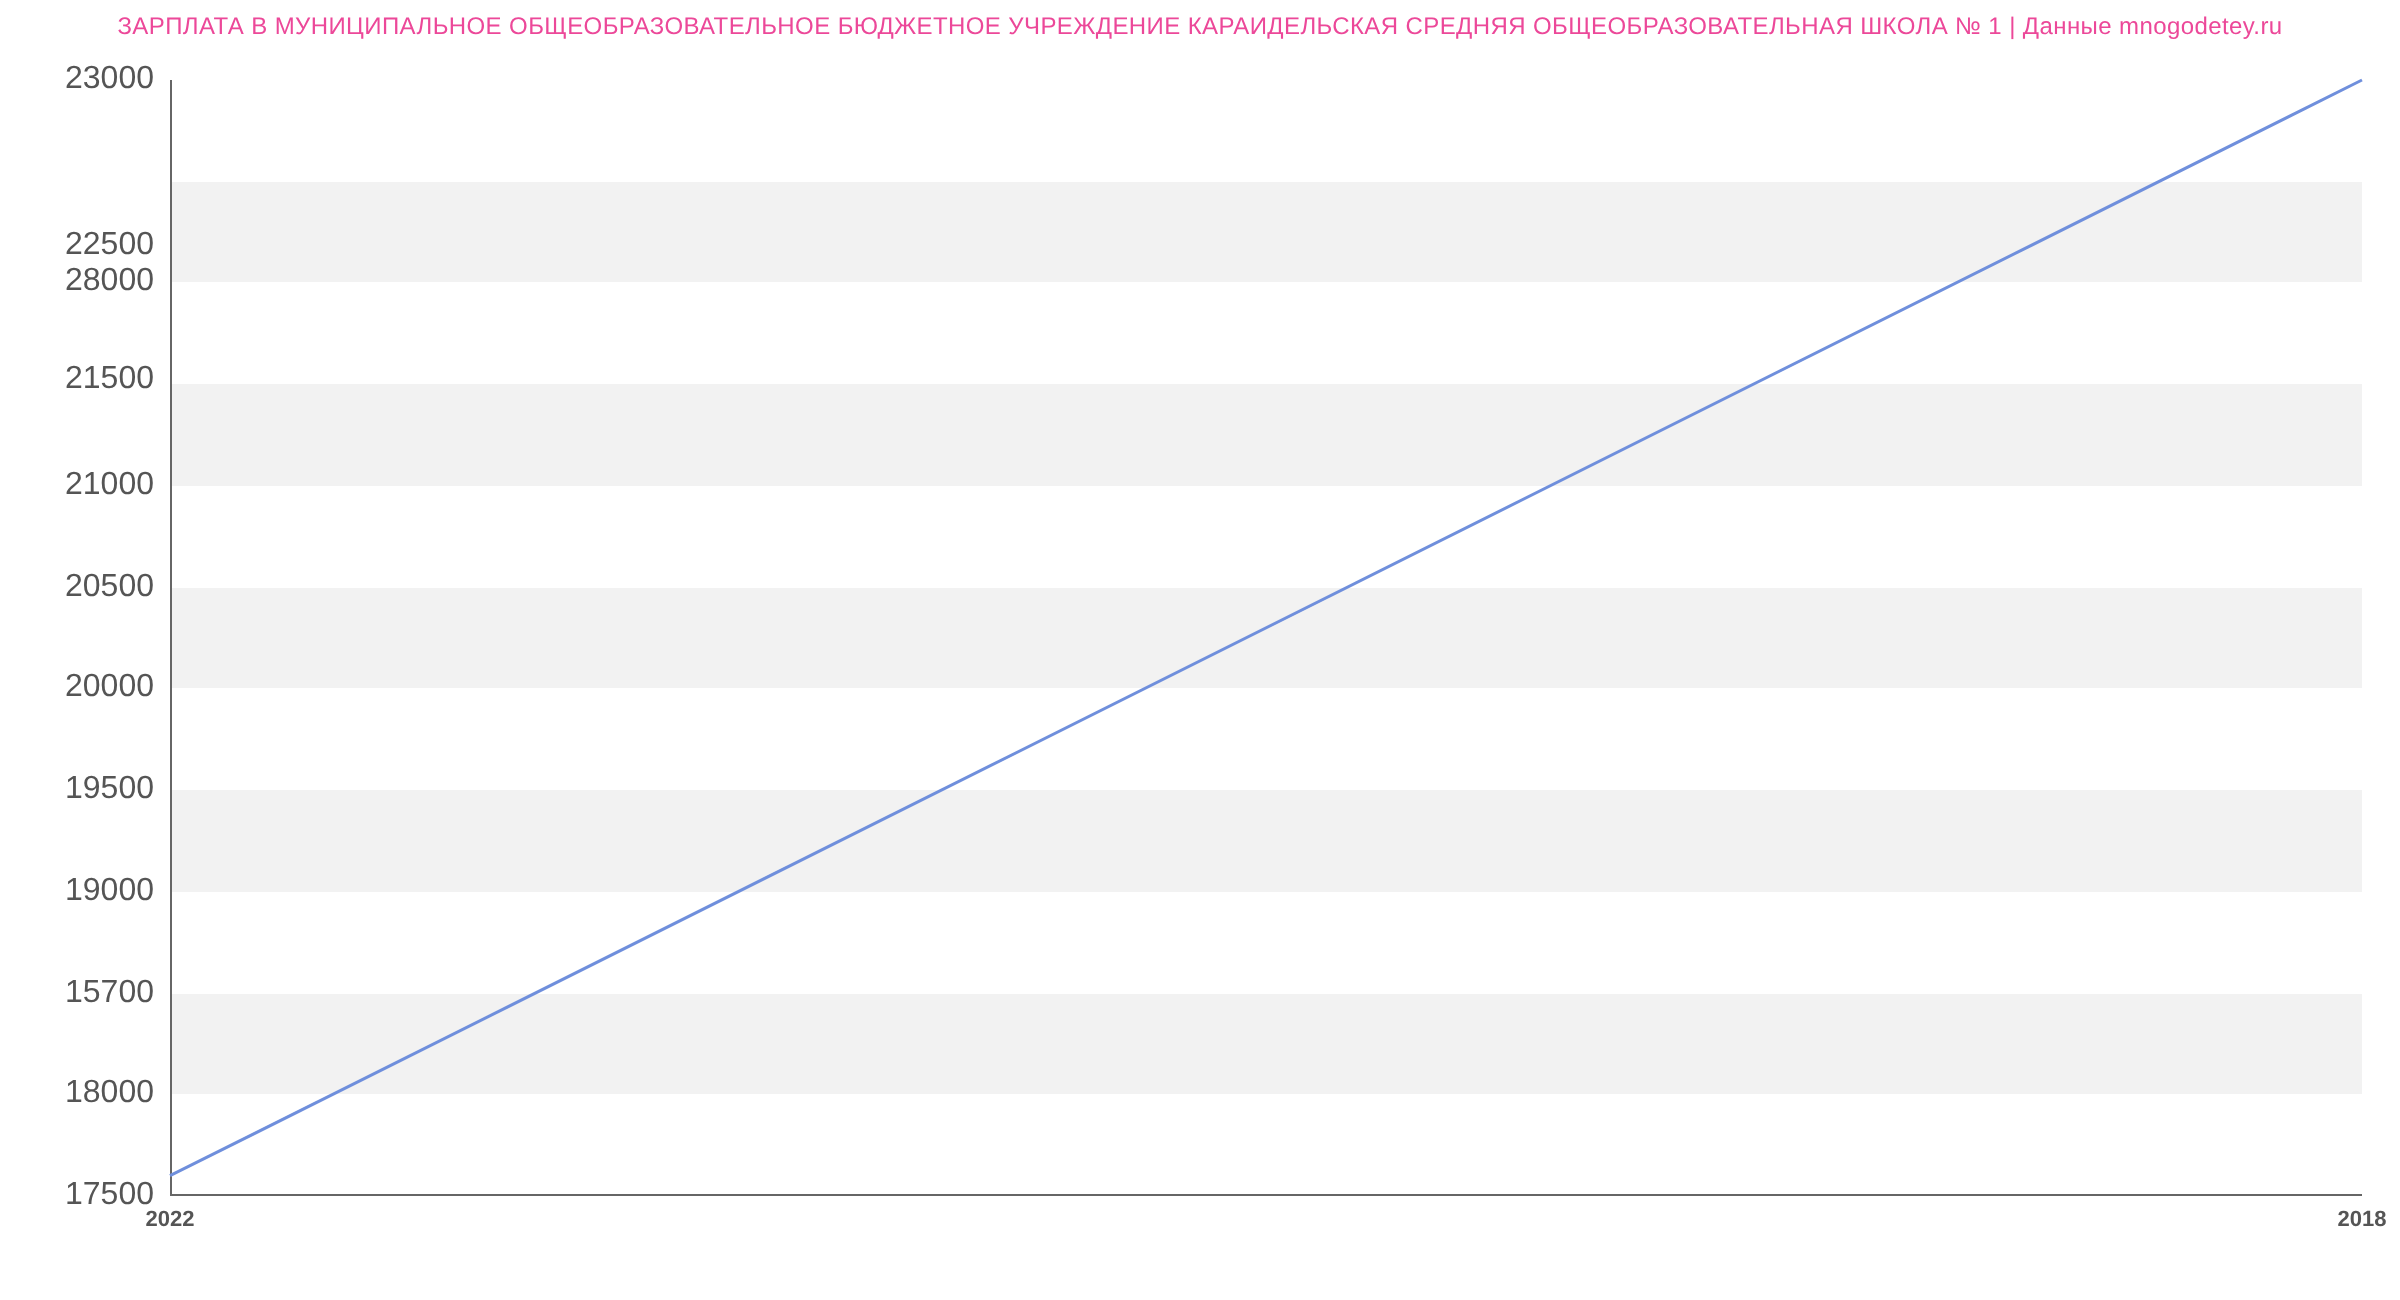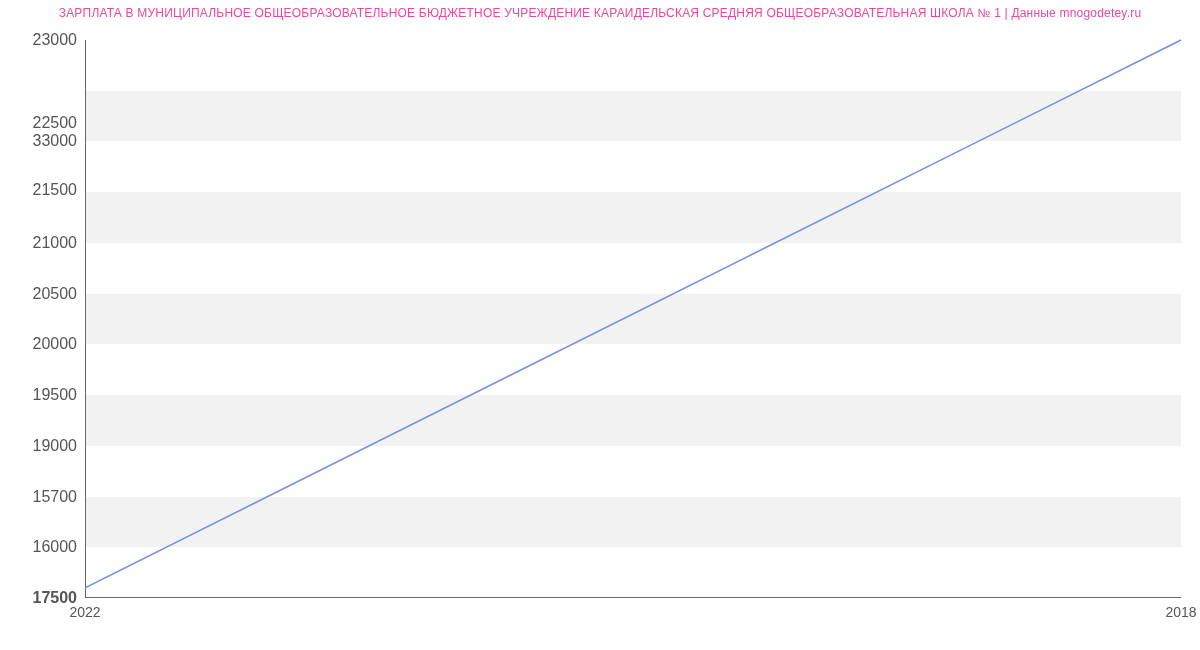--- a/index.html
+++ b/index.html
@@ -56,21 +56,22 @@
     color: #555;
     font-size: 16px;
     white-space: nowrap;
   }
   .x-tick-label {
     position: absolute;
     top: 100%;
     padding-top: 6px;
     transform: translateX(-50%);
     color: #555;
-    font-size: 14px;
+    font-size: 11px;
+    font-weight: bold;
   }
   svg.line-layer {
     position: absolute;
     left: 0;
     top: 0;
     width: 100%;
     height: 100%;
     overflow: visible;
   }
   .series-line {
@@ -90,28 +91,28 @@
       <div class="grid-band" style="top: 152.182px; height: 50.7273px;"></div>
       <div class="grid-band" style="top: 253.636px; height: 50.7273px;"></div>
       <div class="grid-band" style="top: 355.091px; height: 50.7273px;"></div>
       <div class="grid-band" style="top: 456.545px; height: 50.7273px;"></div>
 
     <div class="axis-line y-axis"></div>
     <div class="axis-line x-axis"></div>
     <svg class="line-layer" viewBox="0 0 1096 558" preserveAspectRatio="none">
       <polyline class="series-line" points="0,547.8545454545455 1096,0"></polyline>
     </svg>
-  <div class="y-tick-label" style="top: 558px; font-weight: bold;">17500</div>
-      <div class="y-tick-label" style="top: 507.273px;">16000</div>
+  <div class="y-tick-label" style="top: 558px;">17500</div>
+      <div class="y-tick-label" style="top: 507.273px;">18000</div>
       <div class="y-tick-label" style="top: 456.545px;">15700</div>
       <div class="y-tick-label" style="top: 405.818px;">19000</div>
       <div class="y-tick-label" style="top: 355.091px; text-align: center;">19500</div>
       <div class="y-tick-label" style="top: 304.364px;">20000</div>
       <div class="y-tick-label" style="top: 253.636px;">20500</div>
       <div class="y-tick-label" style="top: 202.909px; margin-left: 40px;">21000</div>
       <div class="y-tick-label" style="top: 150px;">21500</div>
-      <div class="y-tick-label" style="top: 101.455px;">33000</div>
+      <div class="y-tick-label" style="top: 101.455px;">28000</div>
       <div class="y-tick-label" style="top: 50.7273px; margin-top: 32px;">22500</div>
       <div class="y-tick-label" style="top: 0px;">23000</div>
       <div class="x-tick-label" style="left: 0px;">2022</div>
       <div class="x-tick-label" style="left: 1096px;">2018</div>
     </div>
 </div>
 
 </body></html>

